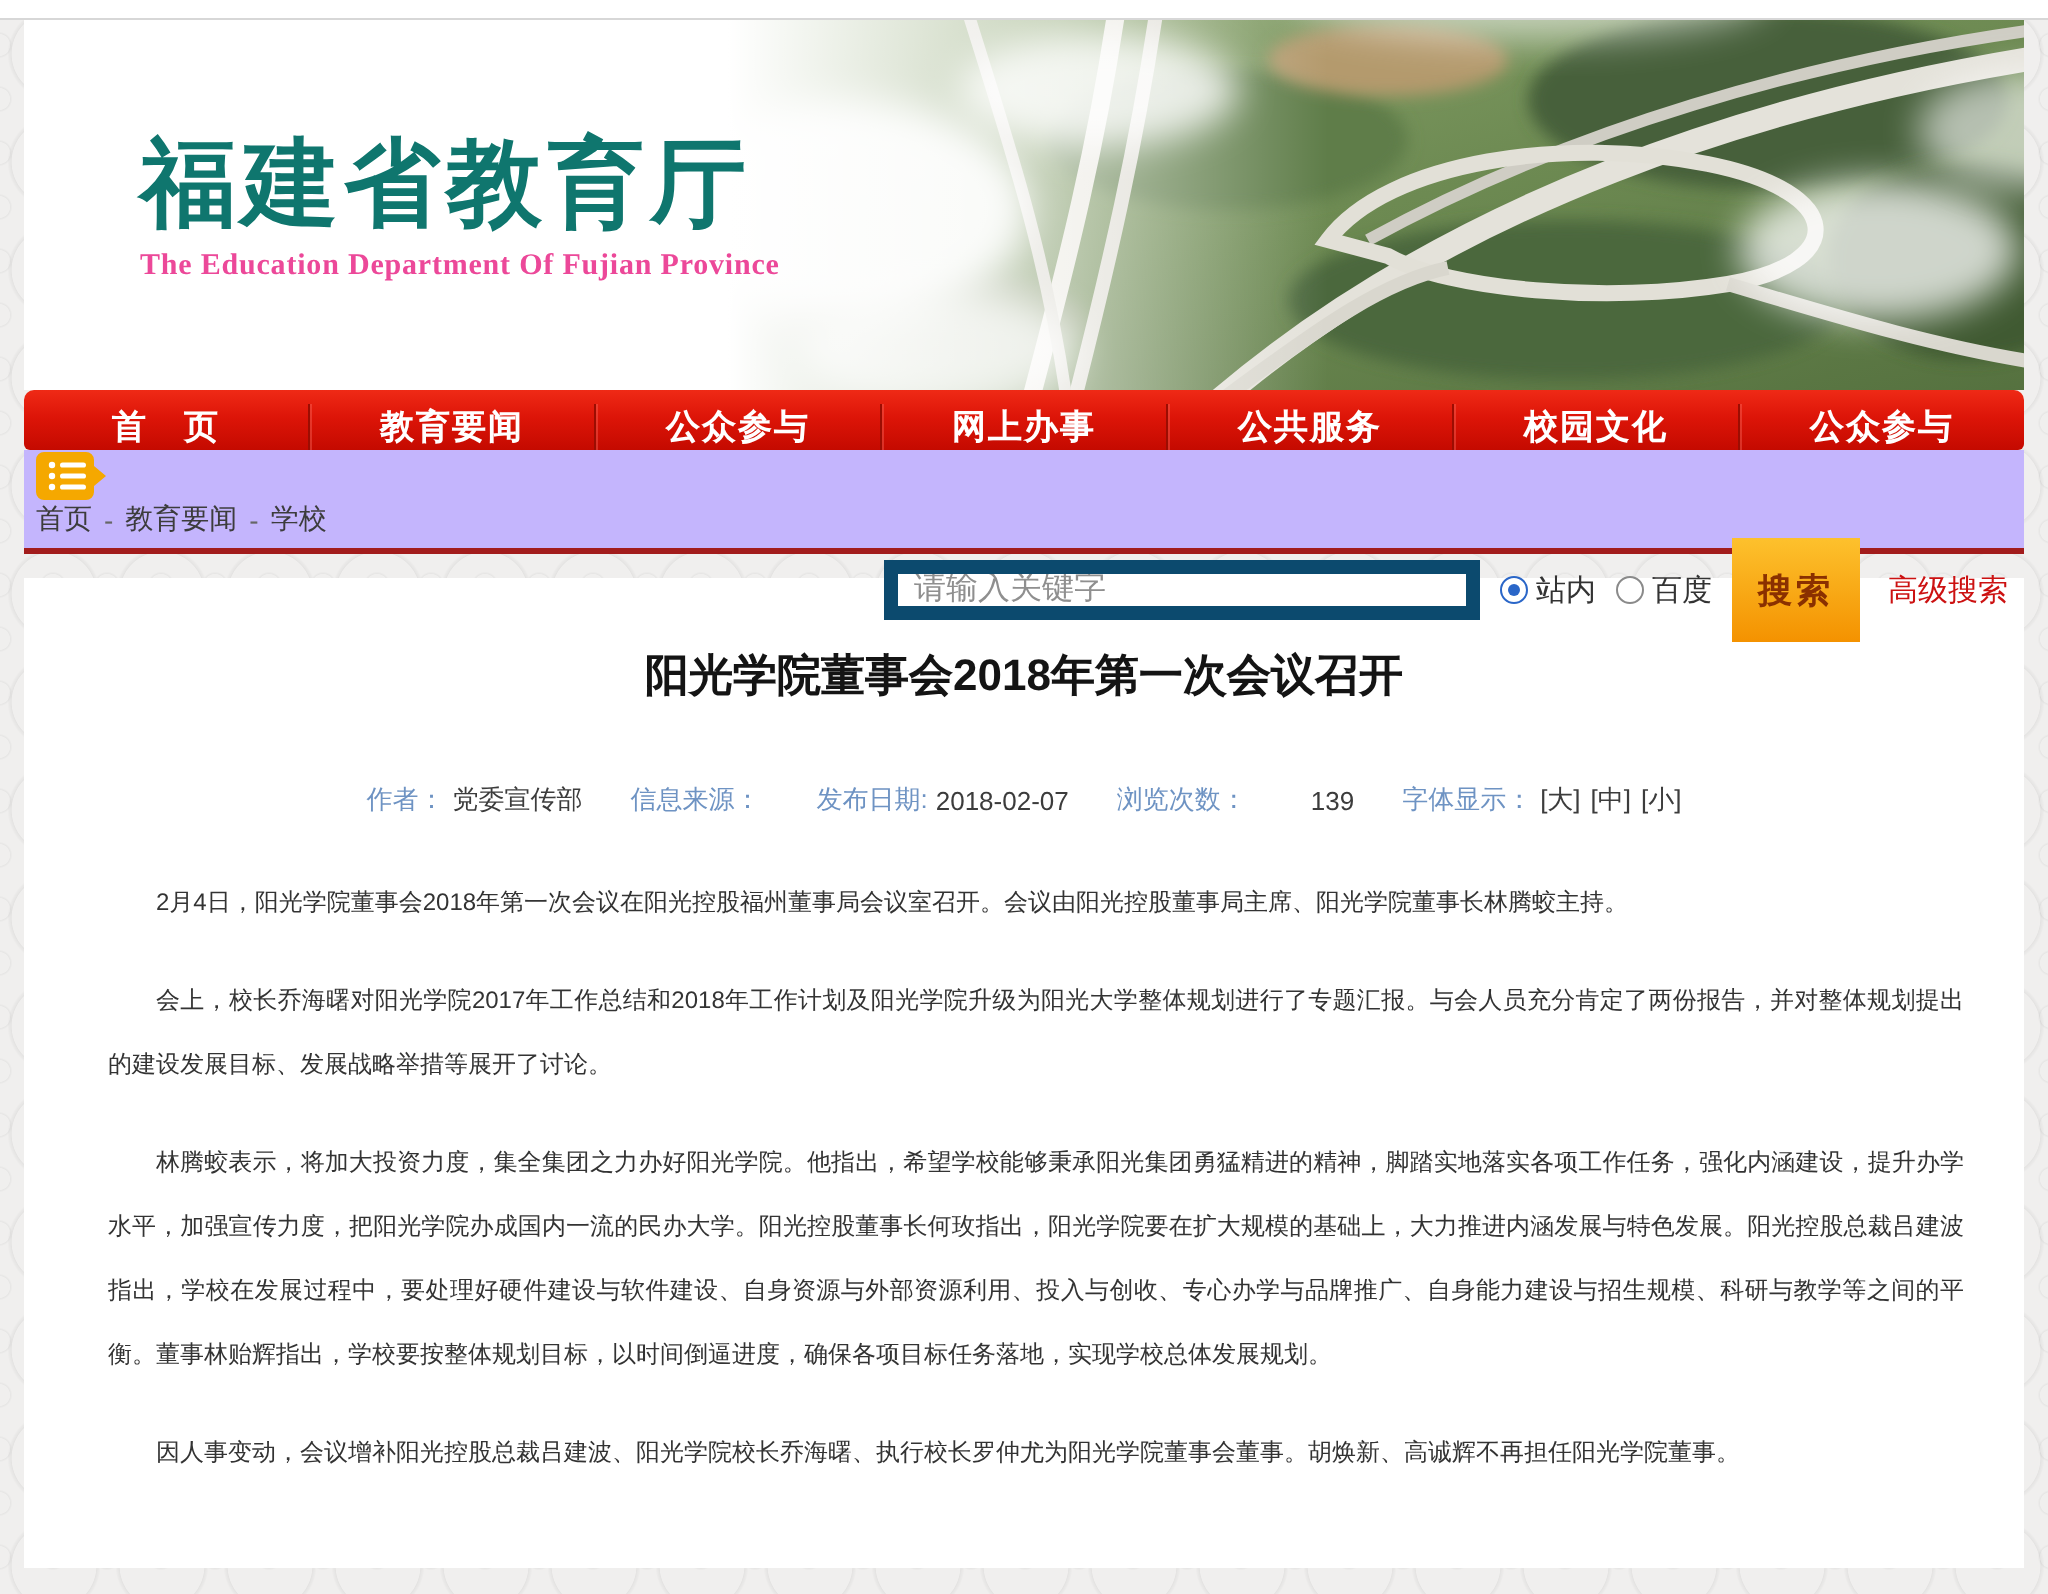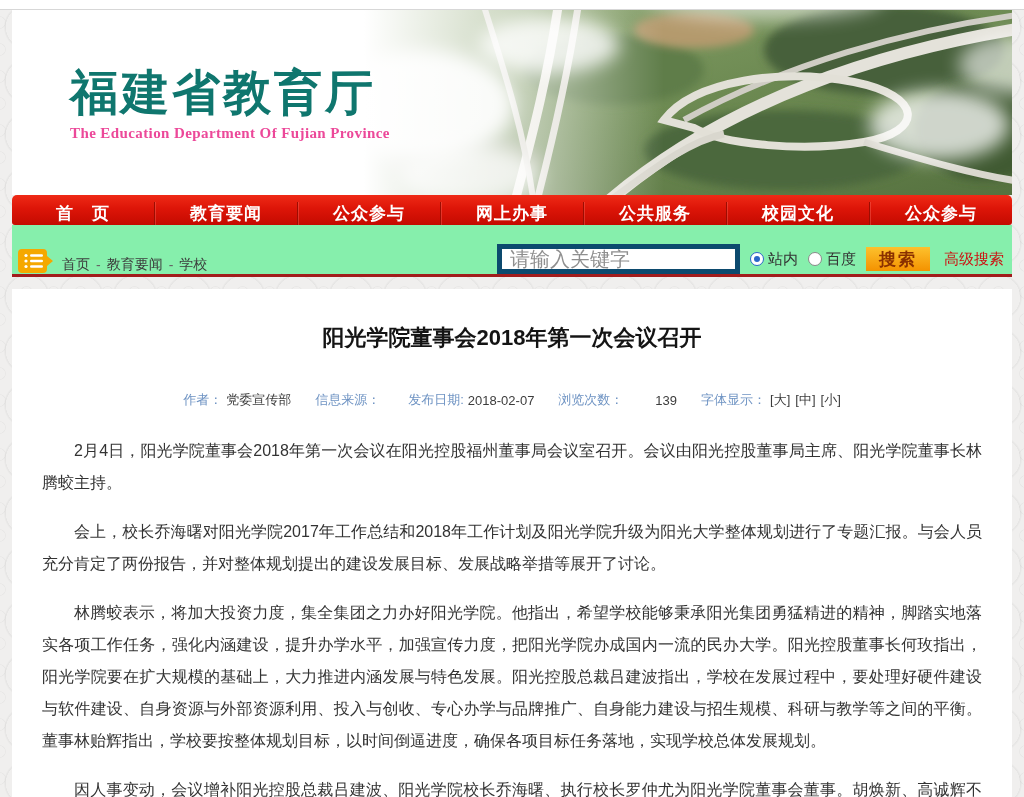--- a/index.html
+++ b/index.html
@@ -35,38 +35,38 @@
     background:linear-gradient(#ef2a16 0%, #dd1508 45%, #c40a00 100%);
     border-radius:5px 5px 3px 3px;
   }
   .nav-item {
     flex:1; display:flex; align-items:center; justify-content:center;
     color:#fff; font-size:17px; font-weight:bold; cursor:pointer; letter-spacing:1px;
   }
   .nav-item + .nav-item { border-left:1px solid #9c0d02; box-shadow:inset 1px 0 0 rgba(255,120,110,.35); }
 
   
-  .crumb-row { height:49px; background:#86efac; display:flex; align-items:flex-end; padding:0 8px 0 6px; }
+  .crumb-row { height:49px; background:#c4b5fd; display:flex; align-items:flex-start; padding:0 8px 0 6px;flex-direction:column; }
   .crumb-icon { width:36px; height:26px; flex:0 0 auto; margin-right:8px; }
   .crumb-text { font-size:14px; color:#3c3c3c; display:flex; align-items:center; gap:6px; }
   .crumb-text .sep { color:#666; }
   .crumb-link { cursor:pointer; }
 
   .search-zone { margin-left:auto; display:flex; align-items:center; }
   .search-input {
-    width:243px; height:30px; border:5px solid #0c4a6e; padding:0 8px;
-    font-size:20px; color:#555; outline:none; font-family:inherit;
+    width:298px; height:30px; border:7px solid #0c4a6e; padding:0 8px;
+    font-size:16px; color:#555; outline:none; font-family:inherit;
   }
   .search-input::placeholder { color:#8f8f8f; }
   .scope { display:flex; align-items:center; margin-left:10px; font-size:15px; color:#333; cursor:pointer; }
   .radio { width:14px; height:14px; border-radius:50%; border:1px solid #8a8a8a; background:#fff; margin-right:4px; position:relative; }
   .radio.checked { border-color:#2a66c8; }
   .radio.checked::after { content:""; position:absolute; left:3px; top:3px; width:6px; height:6px; border-radius:50%; background:#2a66c8; }
   .search-btn {
-    margin-left:10px; width:64px; height:24px; border:none; cursor:pointer;
+    margin-left:10px; width:64px; height:52px; border:none; cursor:pointer;
     background:linear-gradient(#fdc12d, #f49200); color:#8a3000;
     font-size:17px; font-weight:bold; font-family:inherit; letter-spacing:2px;
   }
   .adv-link { margin-left:14px; font-size:15px; color:#cc1111; cursor:pointer; white-space:nowrap; }
 
   .red-divider { height:3px; background:#a21c1c; }
   .pattern-gap { height:12px; }
 
   
   .content { background:#fff; min-height:495px; padding-top:34px; }
@@ -76,22 +76,22 @@
     font-size:13px; color:#3c3c3c; gap:6px; flex-wrap:nowrap;
   }
   .meta-label { color:#6e93c3; }
   .meta-group { display:flex; align-items:center; gap:4px; margin:0 9px; white-space:nowrap; }
   .views-val { margin-left:28px; }
   .font-opts { display:flex; gap:5px; }
   .font-opt { cursor:pointer; }
 
   .article-body { padding:26px 30px 0 30px; }
   .article-body p {
-    font-size:16px; color:#333; line-height:32px; text-indent:2em;
-    margin-bottom:17px; text-align:justify;
+    font-size:12px; color:#333; line-height:32px; text-indent:2em;
+    margin-bottom:17px; text-align:justify;margin-left:12px;
   }
 </style>
 </head>
 <body>
 
 <div class="top-strip"></div>
 
 <div class="page">
 
   <div class="header">

